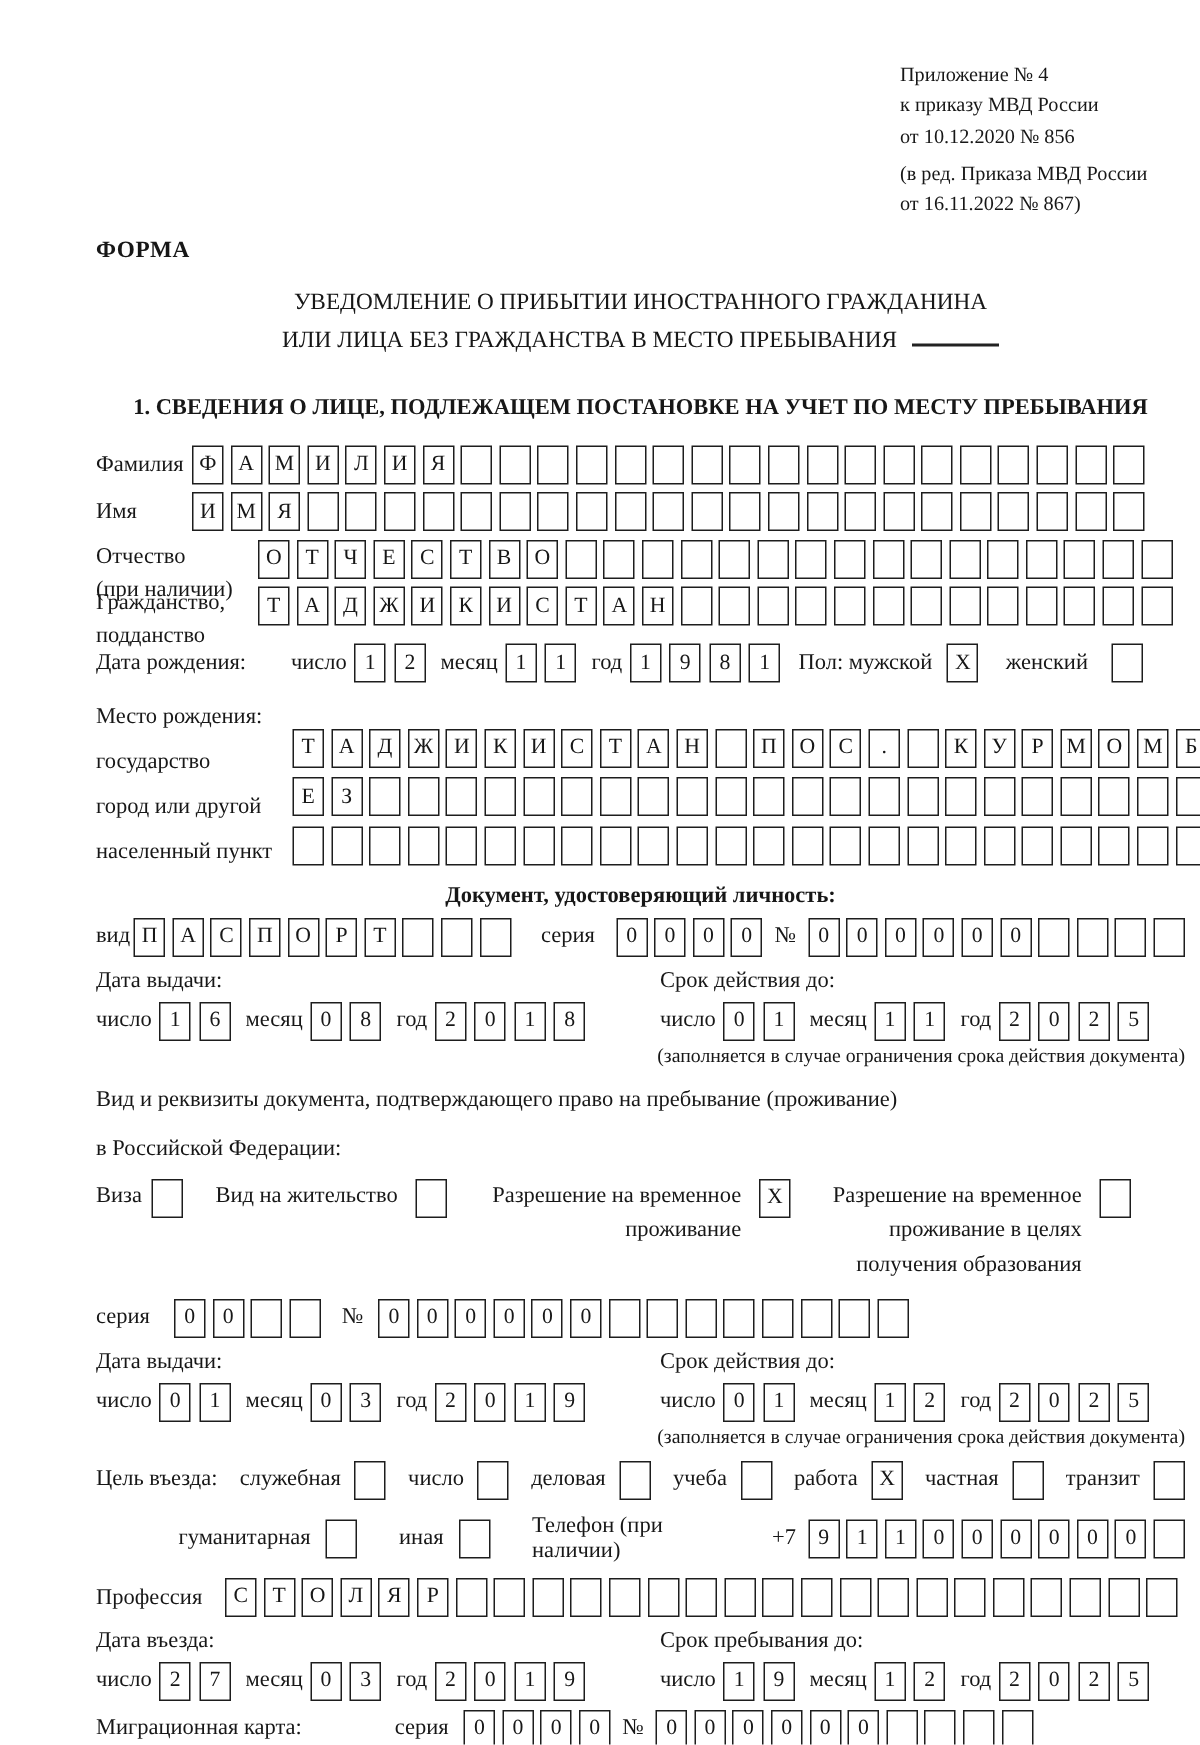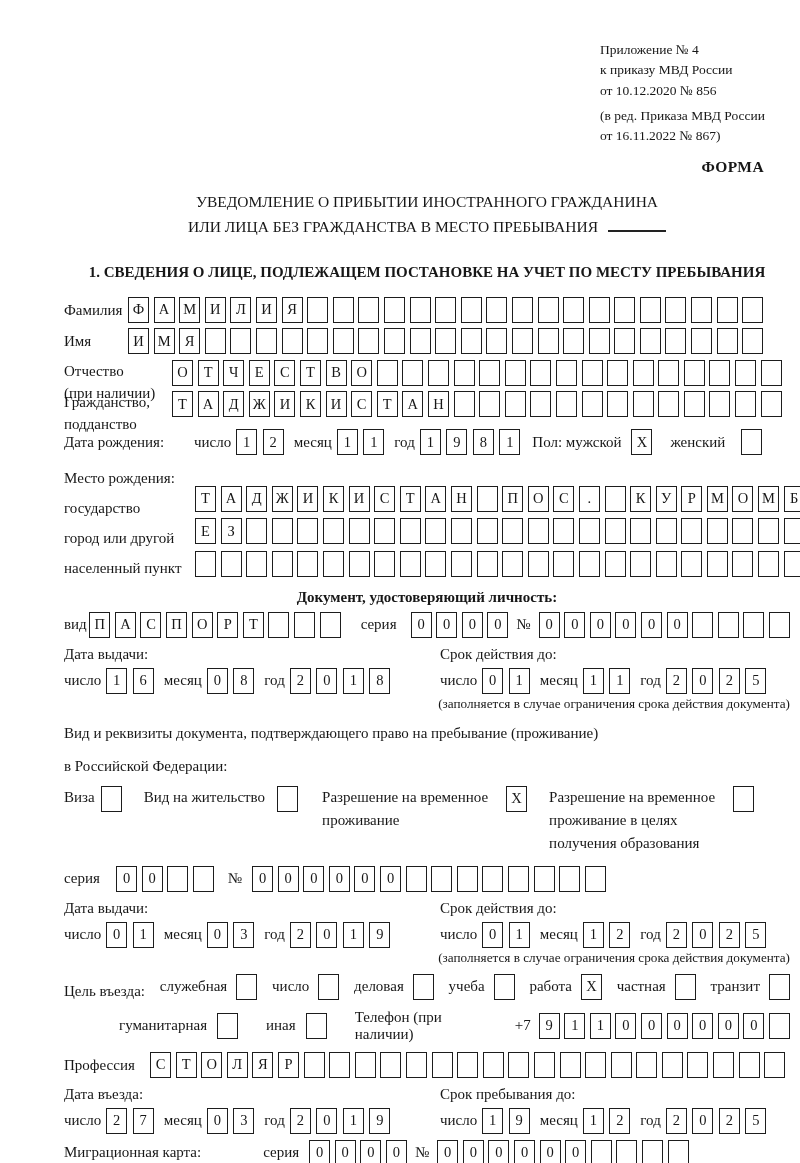--- a/index.html
+++ b/index.html
@@ -5,21 +5,21 @@
   html,body{margin:0;padding:0}
   body{
     width:800px;height:1163px;background:#ffffff;color:#171717;
     font-family:"Liberation Serif",serif;font-size:15px;overflow:hidden;
   }
   .page{padding:40px 10px 14px 64px;position:relative}
 
   
   .appendix{margin-left:auto;width:190px;font-size:13.5px;line-height:1.5}
   .appendix .amend{margin-top:5px}
-  .forma{text-align:right;padding-right:26px;font-weight:bold;font-size:15.5px;margin-top:12px;letter-spacing:.4px}
+  .forma{padding-right:26px;font-weight:bold;font-size:15.5px;margin-top:12px;letter-spacing:.4px}
   .title{text-align:center;font-weight:normal;font-size:15.5px;margin-top:14px;line-height:1.6}
   .title-underline{display:inline-block;width:58px;border-bottom:2.2px solid #222;margin-left:10px;height:12px}
   .section-heading{font-weight:bold;font-size:15px;margin-top:24px;margin-bottom:16px;text-align:center;white-space:nowrap}
 
   
   .cells{display:flex;gap:4.6px;flex-wrap:nowrap}
   .cell{
     flex:0 0 auto;width:21px;height:26px;border:1.7px solid #1d1d1d;background:#fff;
     display:flex;align-items:center;justify-content:center;font-size:14.5px;box-sizing:border-box;
   }
@@ -54,25 +54,25 @@
   .db-note{position:absolute;right:0;top:100%;margin-top:2px;font-size:13.2px;white-space:nowrap}
   .dateblock.with-note{margin-bottom:26px}
 
   
   .plain-line{margin:6px 0 0 0;line-height:1.8}
 
   
   .opt-row{display:flex;align-items:flex-start;margin-top:6px;margin-bottom:10px}
   .opt{display:flex;align-items:flex-start}
   .opt .opt-text{line-height:1.55}
-  .opt .opt-text.c{text-align:left}
+  .opt .opt-text.c{text-align:right}
   .opt .cells{margin-left:12px;margin-top:0}
 
   
-  .purpose-row{display:flex;align-items:flex-end;justify-content:space-between;margin-top:10px;margin-bottom:9px}
+  .purpose-row{display:flex;align-items:center;justify-content:space-between;margin-top:10px;margin-bottom:9px}
   .purpose-row .pair{display:flex;align-items:center;gap:9px}
   .line2{display:flex;align-items:center;margin-bottom:9px;padding-left:55px}
   .line2 .pair{display:flex;align-items:center;gap:10px}
   .line2 .phone-label{margin-left:28px;margin-right:22px}
   .line2 .prefix{margin-right:8px}
   .sp28{margin-left:28px}
 
   
   .mig-row{display:flex;align-items:center;margin-top:6px;margin-bottom:8px}
   .mig-row .series-lab{margin-left:62px;margin-right:10px}

